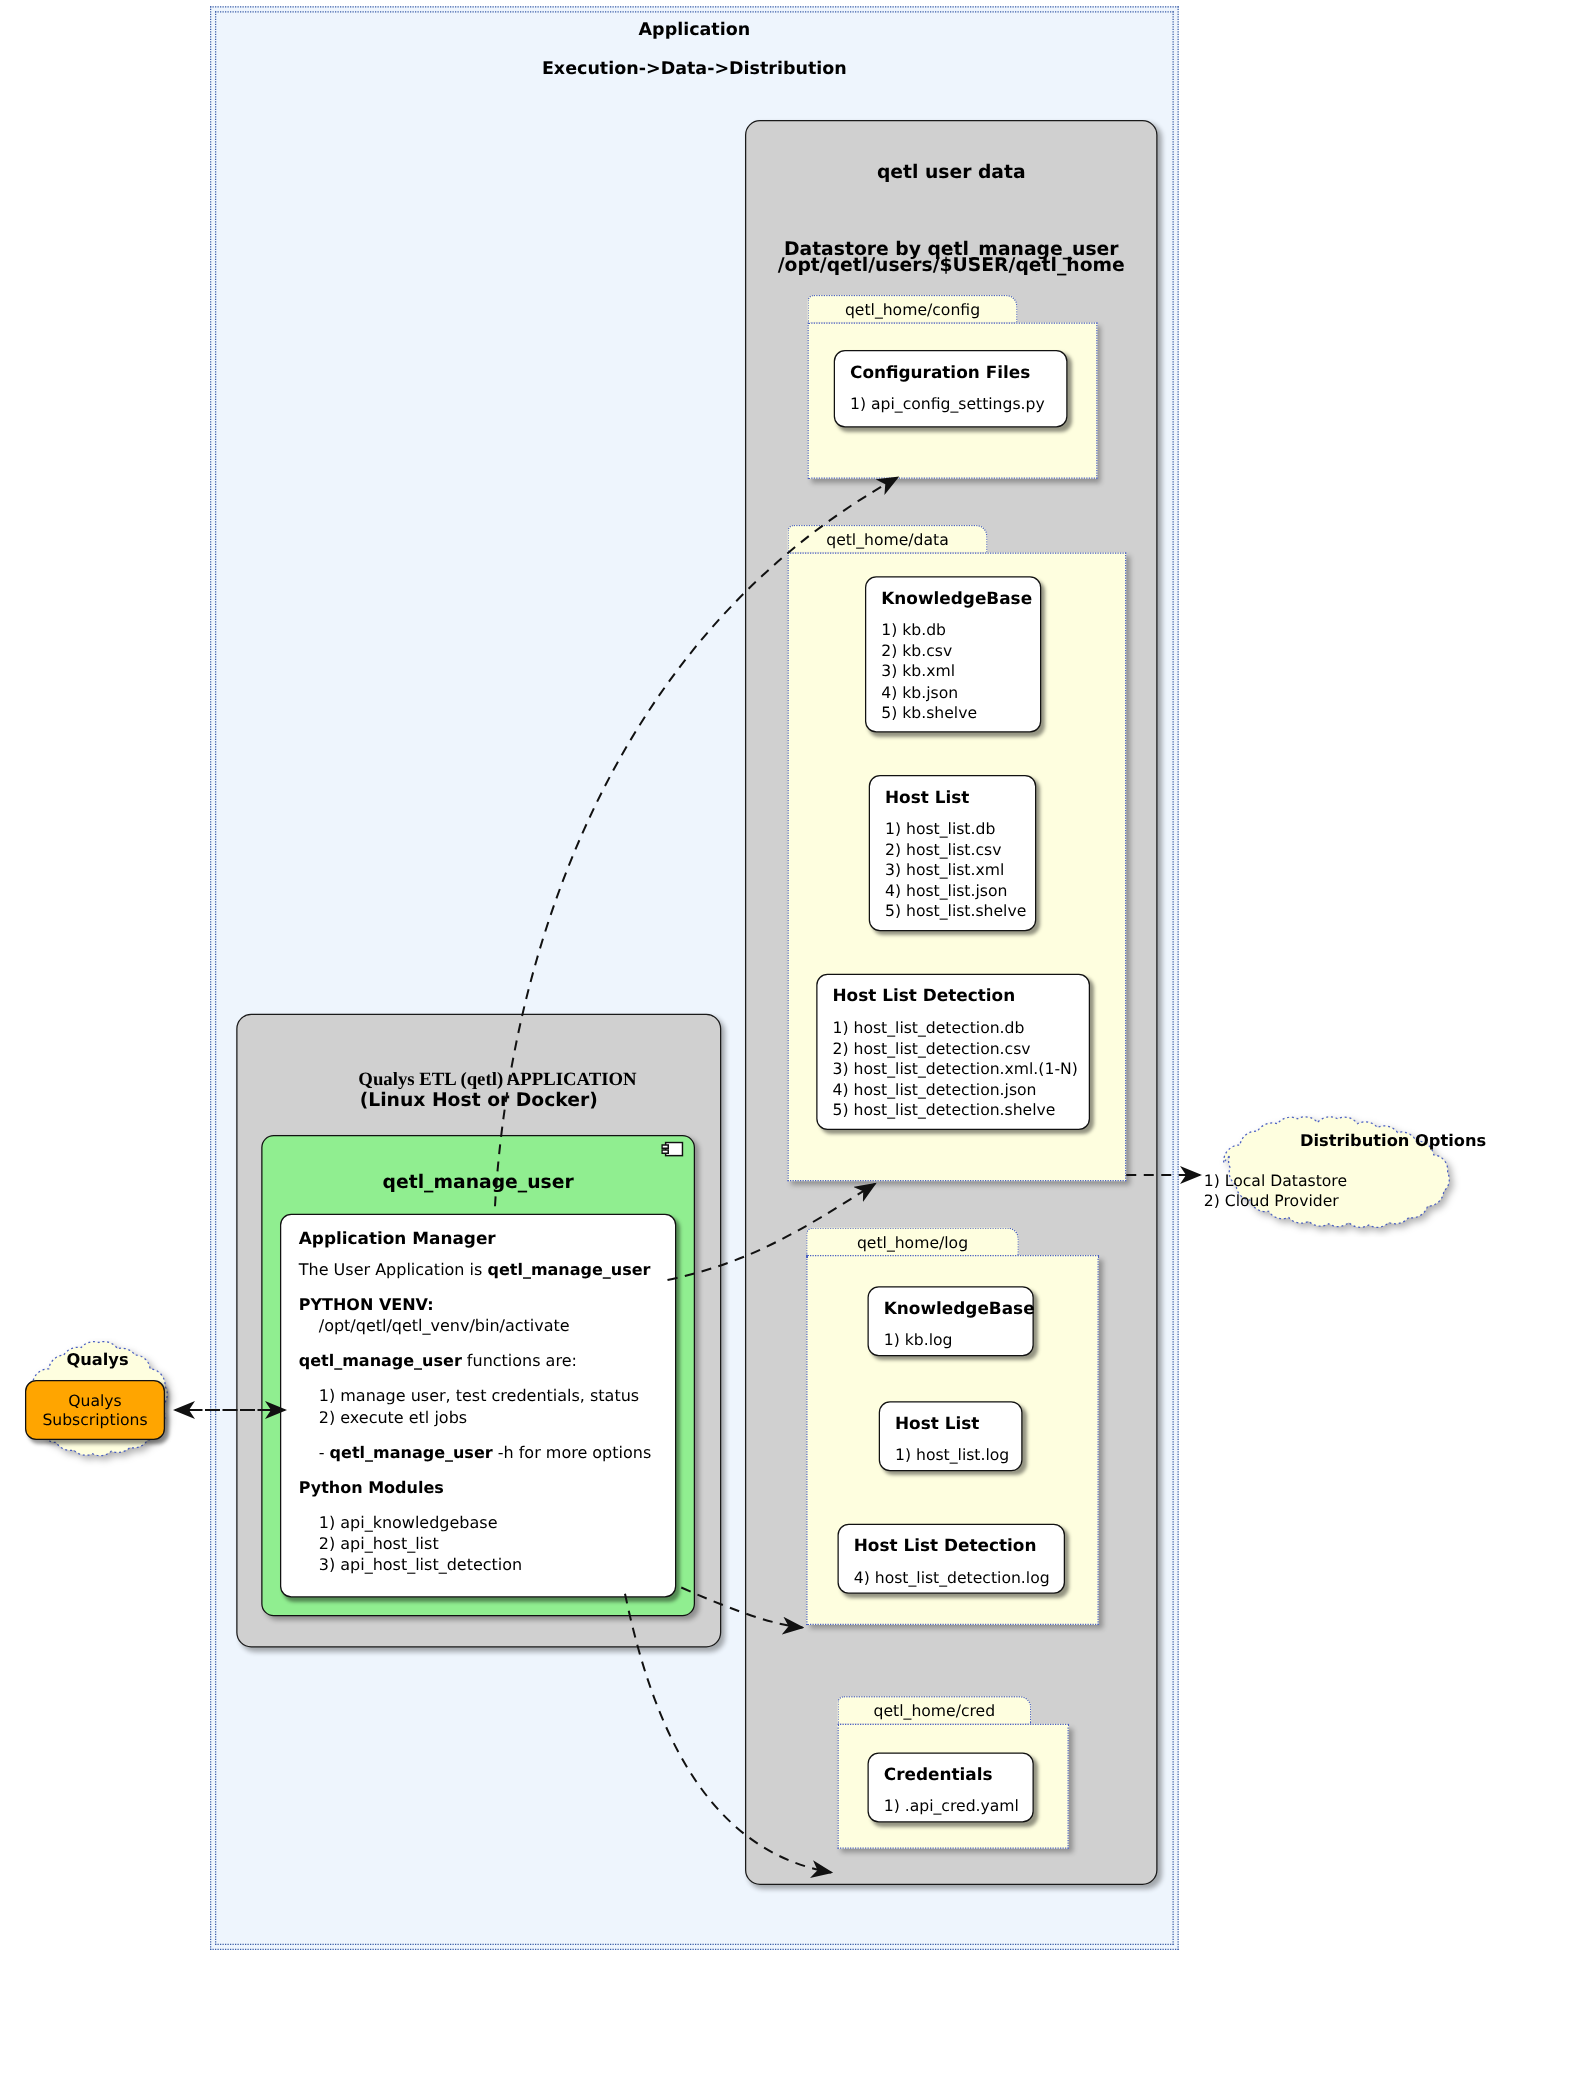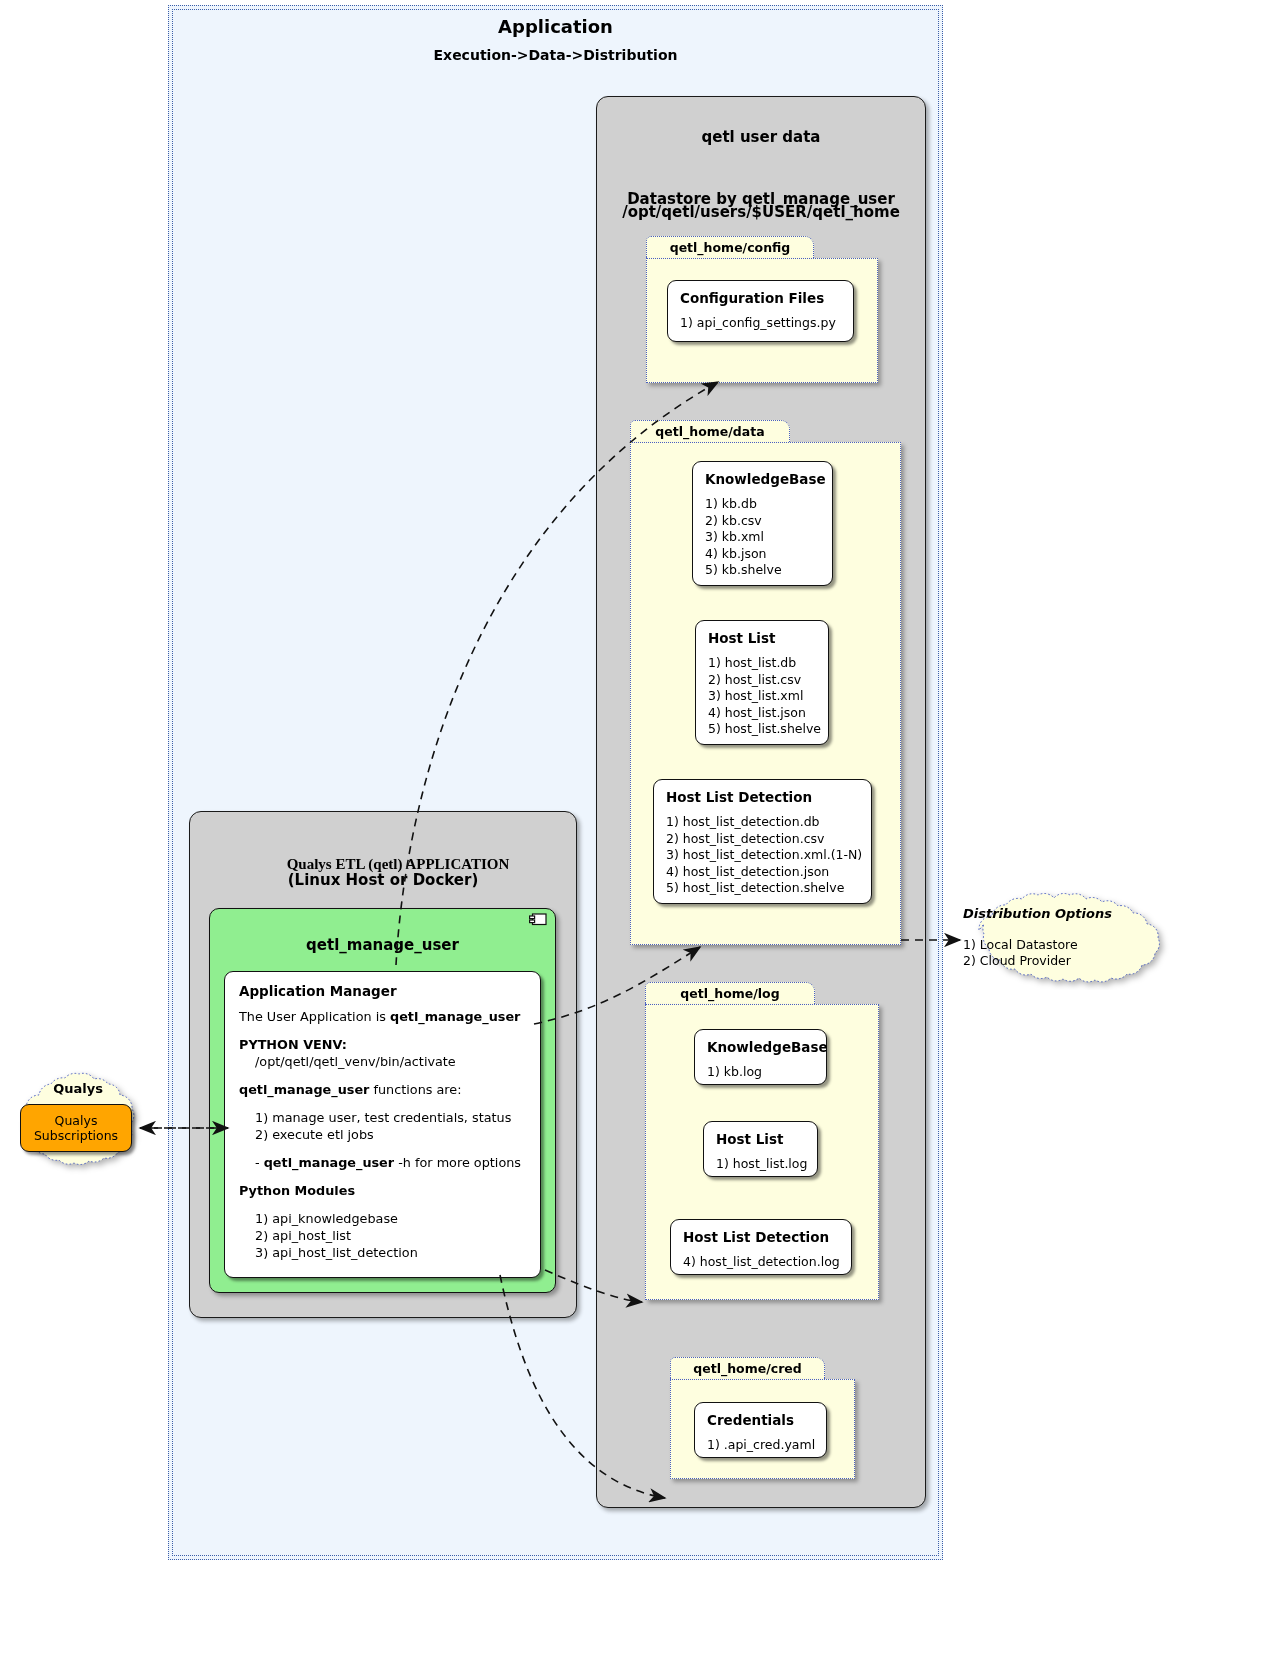--- a/index.html
+++ b/index.html
@@ -14,21 +14,21 @@
     left:168px;top:5px;width:775px;height:1555px;
     background:#EEF5FD;border:1px dotted #3B5EA8;
     box-sizing:border-box;
   }
   #app-frame-inner{
     left:172px;top:9px;width:767px;height:1547px;
     border:1px dotted #3B5EA8;box-sizing:border-box;pointer-events:none;
   }
   #app-title{
     left:168px;top:16px;width:775px;text-align:center;
-    font-weight:bold;font-size:18px;
+    font-weight:bold;font-size:14px;
   }
   #app-subtitle{
     left:168px;top:47px;width:775px;text-align:center;
     font-weight:bold;font-size:14px;
   }
 
   
   #userdata-node{
     left:596px;top:96px;width:330px;height:1412px;
     background:#D0D0D0;border:1.5px solid #1a1a1a;border-radius:12px;
@@ -39,21 +39,21 @@
   #userdata-l1{left:596px;top:128px;width:330px;}
   #userdata-l2{left:596px;top:159px;width:330px;margin-top:44px;}
   #userdata-l3{left:596px;top:190px;width:330px;}
   .folder-tab{
     position:absolute;height:22px;
     background:#FEFEDF;border:1px dotted #4a5fc1;
     border-bottom:none;
     border-radius:5px 9px 0 0;
     box-sizing:border-box;
     display:flex;align-items:center;justify-content:center;
-    font-weight:bold;font-size:12.5px;padding:0 10px;
+    font-weight:normal;font-size:12.5px;padding:0 10px;
   }
   .folder-body{
     position:absolute;
     background:#FEFEDF;border:1px dotted #4a5fc1;
     box-sizing:border-box;
     box-shadow:3px 3px 4px rgba(0,0,0,.30);
   }
 
   
   .card{
@@ -221,21 +221,21 @@
 </svg>
 <div class="abs cloud-title" id="qualys-title" style="text-align:center;">Qualys</div>
 <div class="abs" id="qualys-sub">
   <div>Qualys</div>
   <div>Subscriptions</div>
 </div>
 
 <svg class="cloud-wrap" id="dist-cloud" viewBox="0 0 226 100">
   <path d="M16,40 a13,13 0 0 1 13,-14 a13,13 0 0 1 14,-11 a14,14 0 0 1 16,-6 a13,13 0 0 1 16,-4 a13,13 0 0 1 16,3 a13,13 0 0 1 16,-3 a13,13 0 0 1 16,4 a13,13 0 0 1 16,3 a13,13 0 0 1 16,4 a13,13 0 0 1 15,7 a13,13 0 0 1 14,11 a12,12 0 0 1 11,14 a12,12 0 0 1 -3,15 a13,13 0 0 1 -13,12 a13,13 0 0 1 -15,9 a14,14 0 0 1 -16,4 a13,13 0 0 1 -16,2 a13,13 0 0 1 -16,-2 a13,13 0 0 1 -16,1 a13,13 0 0 1 -16,-2 a13,13 0 0 1 -16,-3 a13,13 0 0 1 -16,-5 a13,13 0 0 1 -15,-9 a12,12 0 0 1 -11,-12 a12,12 0 0 1 -5,-14 a12,12 0 0 1 0,-10 z" fill="#FEFEDF" stroke="#4a5fc1" stroke-width="1" stroke-dasharray="1.6,2.2" style="filter:drop-shadow(3px 3px 3px rgba(0,0,0,.30))"></path>
 </svg>
-<div class="abs cloud-title" id="dist-title" style="text-align:left;font-style:italic;">Distribution Options</div>
+<div class="abs cloud-title" id="dist-title" style="text-align:right;">Distribution Options</div>
 <div class="abs" id="dist-lines" style="text-align:left;">
   <div class="cloud-line">1) Local Datastore</div>
   <div class="cloud-line">2) Cloud Provider</div>
 </div>
 
 <svg class="edge">
   <defs>
     <marker id="arw" markerWidth="11" markerHeight="9" refX="10" refY="4.5" orient="auto">
       <path d="M0,0 L11,4.5 L0,9 L3,4.5 z" fill="#111"></path>
     </marker>

